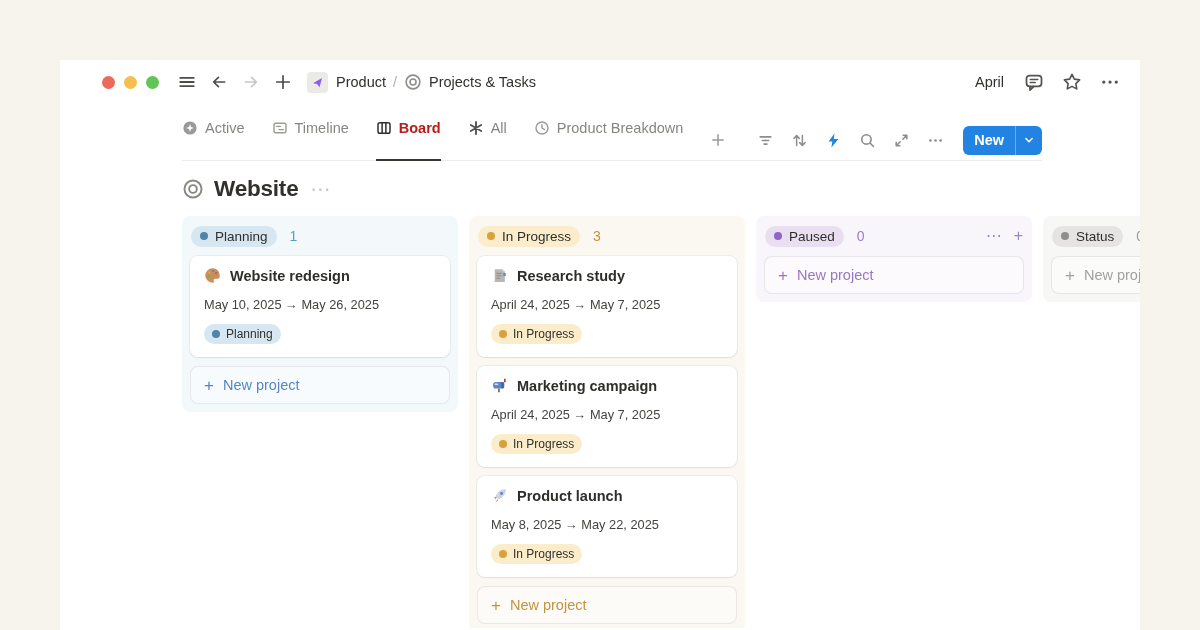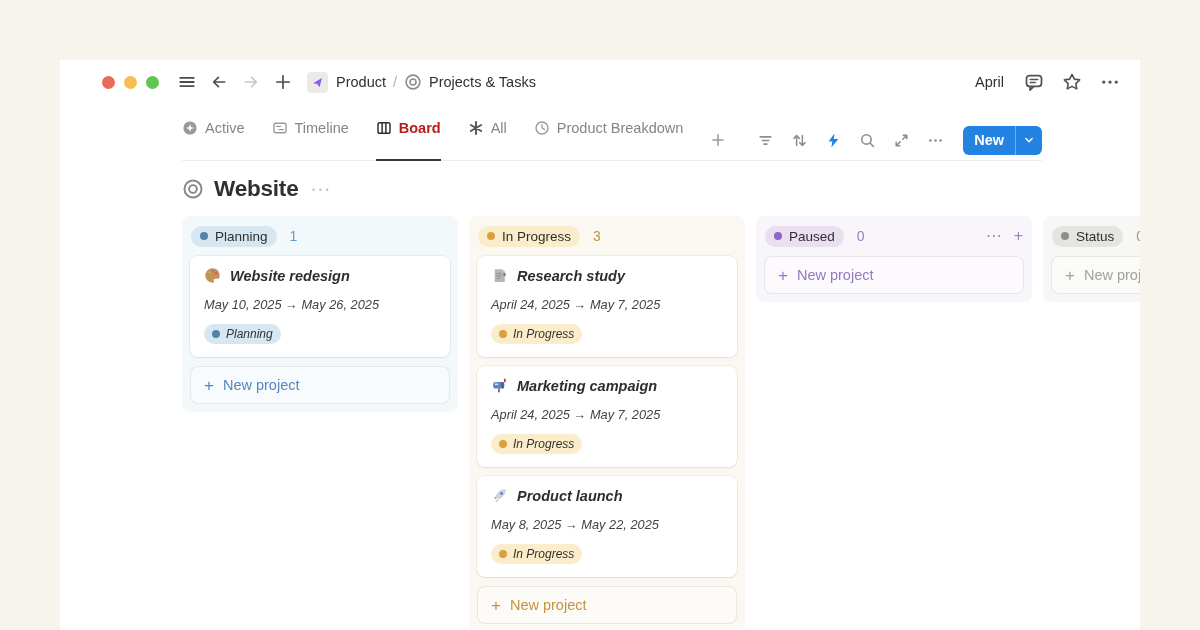--- a/index.html
+++ b/index.html
@@ -49,21 +49,21 @@
   .board { display:flex; align-items:flex-start; gap:11px; padding-left:98px; margin-top:14px; height:412px; overflow:hidden; }
   .column { flex:none; width:276px; border-radius:8px; background:var(--col-bg,#F7F7F5); padding:8px; }
   .col-header { display:flex; align-items:center; height:24px; margin-bottom:8px; padding:0 1px; }
   .pill { display:inline-flex; align-items:center; gap:7px; height:21px; padding:0 9px; border-radius:11px; background:var(--pill-bg,#E5E4E2); font-size:13.5px; font-weight:500; color:#2F2E2B; cursor:pointer; }
   .pill-dot { width:8px; height:8px; border-radius:50%; background:var(--dot,#8F8E8B); }
   .count { font-size:14px; margin-left:13px; color:var(--count,#9E9C98); }
   .col-header .h-spacer { flex:1; }
   .col-actions { display:flex; align-items:center; gap:12px; color:var(--header-icons,#9B9A97); }
   .col-actions span { cursor:pointer; font-size:16px; line-height:1; }
 
-  .card { background:#fff; border-radius:8px; box-shadow:0 0 0 1px rgba(15,15,15,.05), 0 1px 2px rgba(15,15,15,.06); padding:11px 14px 13px; margin-bottom:9px; cursor:pointer;font-style:italic; }
+  .card { background:#fff; border-radius:8px; box-shadow:0 0 0 1px rgba(15,15,15,.05), 0 1px 2px rgba(15,15,15,.06); padding:11px 14px 13px; margin-bottom:9px; cursor:pointer; }
   .card-title { display:flex; align-items:center; gap:9px; font-size:14.5px; font-weight:700; color:#2F2E2B; }
   .card-emoji { width:17px; height:17px; flex:none; }
   .card-dates { margin-top:13px; font-size:12.8px; color:#44433E; }
   .card-badge { margin-top:12px; display:inline-flex; align-items:center; gap:6px; height:20px; padding:0 8px; border-radius:10px; background:var(--pill-bg); font-size:12px; color:#33322E; }
   .card-badge .pill-dot { width:8px; height:8px; }
 
   .new-project { display:flex; align-items:center; gap:9px; height:38px; padding:0 13px; border:1px solid rgba(55,53,47,.10); border-radius:8px; background:rgba(255,255,255,.45); color:var(--accent-col,#87857F); font-size:14.5px; cursor:pointer; }
   .new-project .np-plus { font-size:17px; line-height:1; }
 </style>
 </head>

